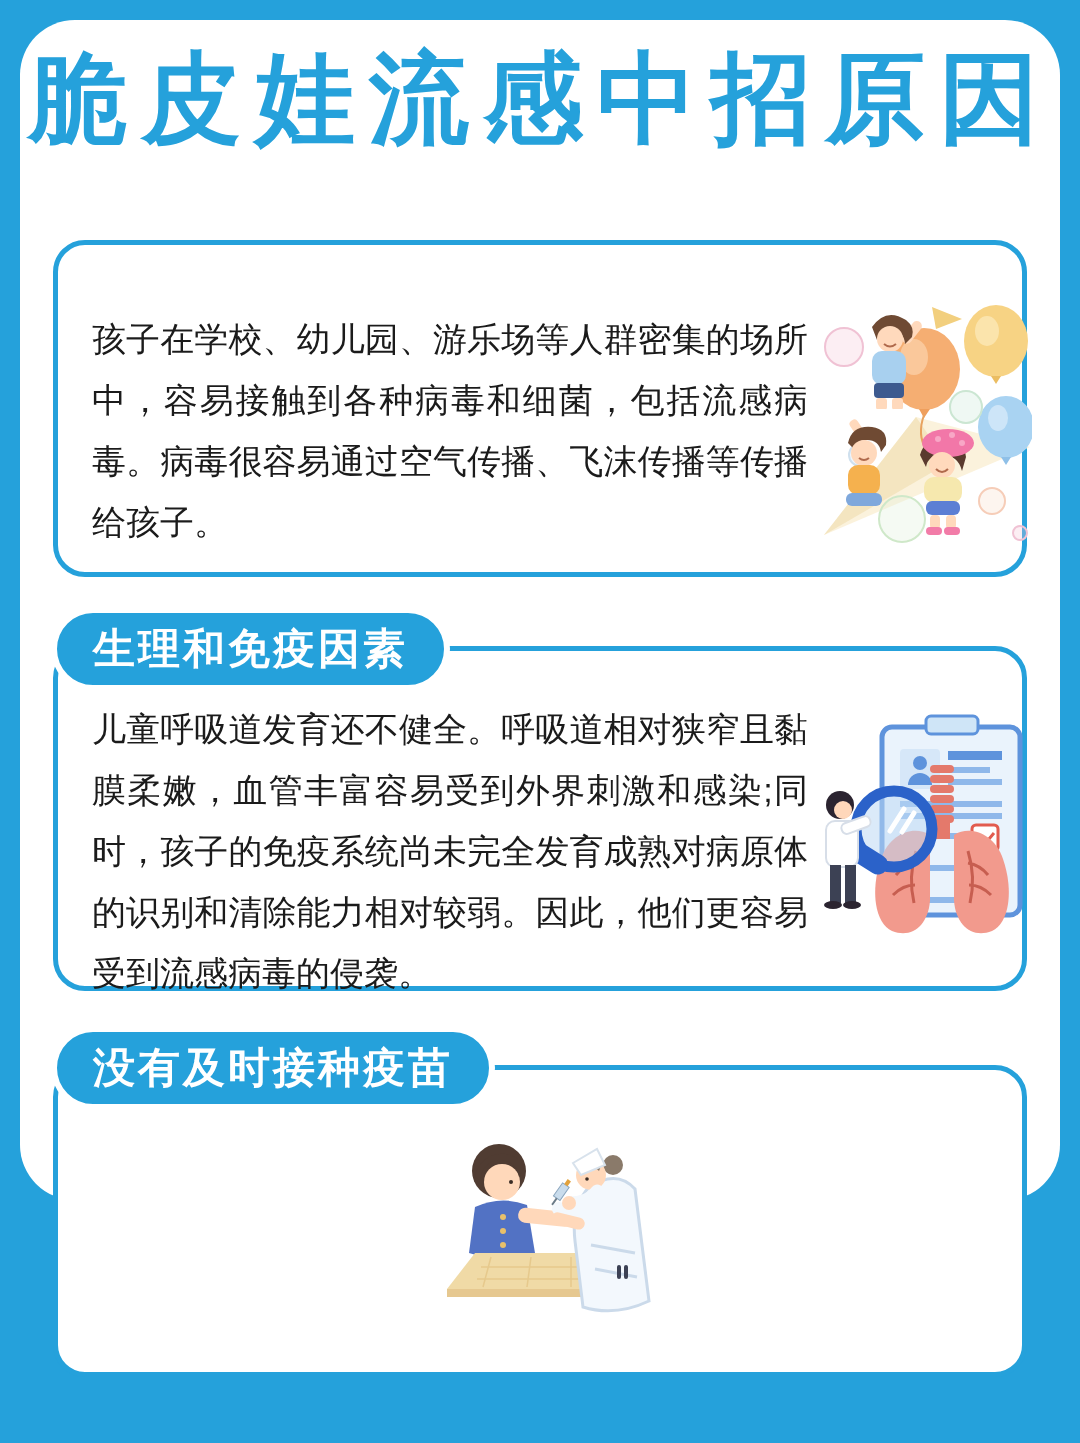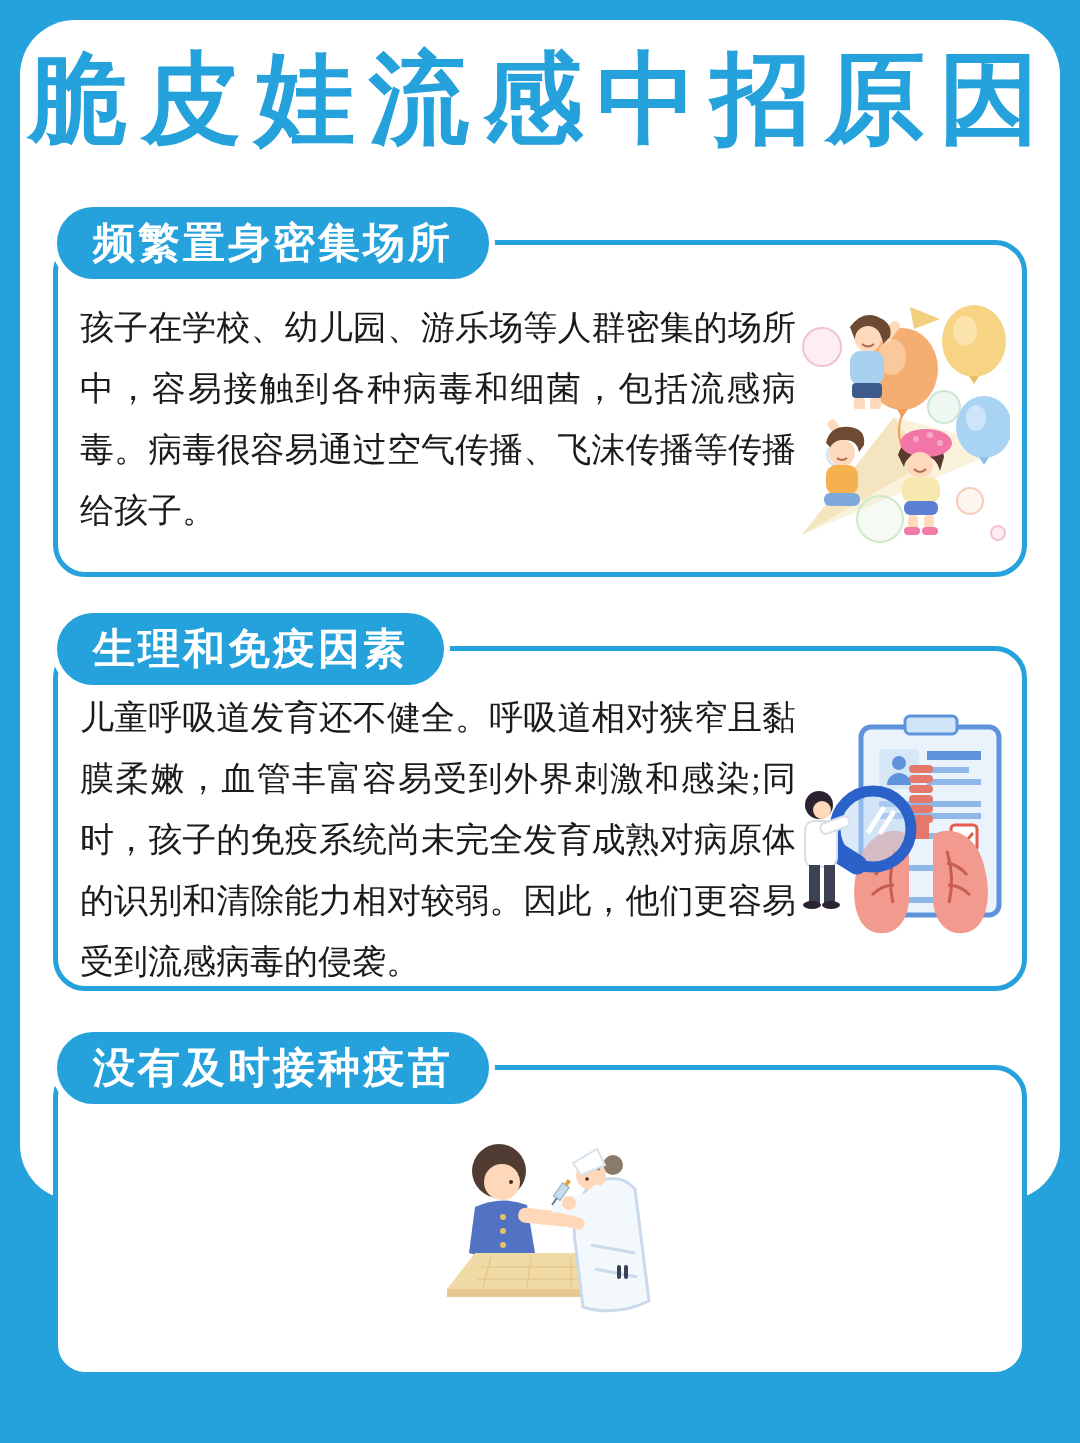--- a/index.html
+++ b/index.html
@@ -28,21 +28,21 @@
     white-space: nowrap;
   }
   .card {
     position: relative;
     margin: 0 33px;
     background: #ffffff;
     border: 5px solid #25A1DB;
     border-radius: 32px;
   }
   .card1 { margin-top: 88px; height: 327px; }
-  .card2 { margin-top: 69px;  height: 335px; font-family: Liberation Serif, serif; }
+  .card2 { margin-top: 69px;  height: 335px; }
   .card3 { margin-top: 74px;  height: 302px; }
   .pill {
     position: absolute;
     top: -44px; left: -7px;
     height: 84px;
     box-sizing: border-box;
     background: #25A1DB;
     border: 6px solid #ffffff;
     border-radius: 42px;
     color: #ffffff;
@@ -57,21 +57,21 @@
   .card-body {
     display: flex;
     height: 100%;
     box-sizing: border-box;
     padding: 36px 10px 16px 22px;
   }
   .card1 .card-body { padding-top: 52px; }
   .card3 .card-body { padding-top: 34px; }
   .card-text {
     flex: 0 0 716px;
-    margin: 0;
+    margin: 12px;
     font-size: 34px;
     line-height: 61px;
     color: #1B1B1B;
     text-align: justify;
     text-justify: inter-character;
   }
   .illu {
     flex: 1;
     display: flex;
     align-items: center;
@@ -82,23 +82,20 @@
   .illu svg { display: block; }
 </style>
 </head>
 <body>
 
 <div class="page">
 
   <h1 class="title">脆皮娃流感中招原因</h1>
 
   <section class="card card1">
-    <div class="pill">
-      <span>频繁置身密集场所</span>
-    </div>
     <div class="card-body">
       <p class="card-text">孩子在学校、幼儿园、游乐场等人群密集的场所中，容易接触到各种病毒和细菌，包括流感病毒。病毒很容易通过空气传播、飞沫传播等传播给孩子。</p>
       <div class="illu">
         <svg width="212" height="252" viewBox="0 0 212 252">
 
           <polygon points="4,238 210,150 96,120" fill="#FAF0D6" opacity="0.85"></polygon>
           <polygon points="4,238 128,166 96,120" fill="#F3E3BC" opacity="0.9"></polygon>
 
           <ellipse cx="104" cy="72" rx="36" ry="41" fill="#F5AE72"></ellipse>
           <ellipse cx="94" cy="60" rx="14" ry="18" fill="#FAC89B"></ellipse>

